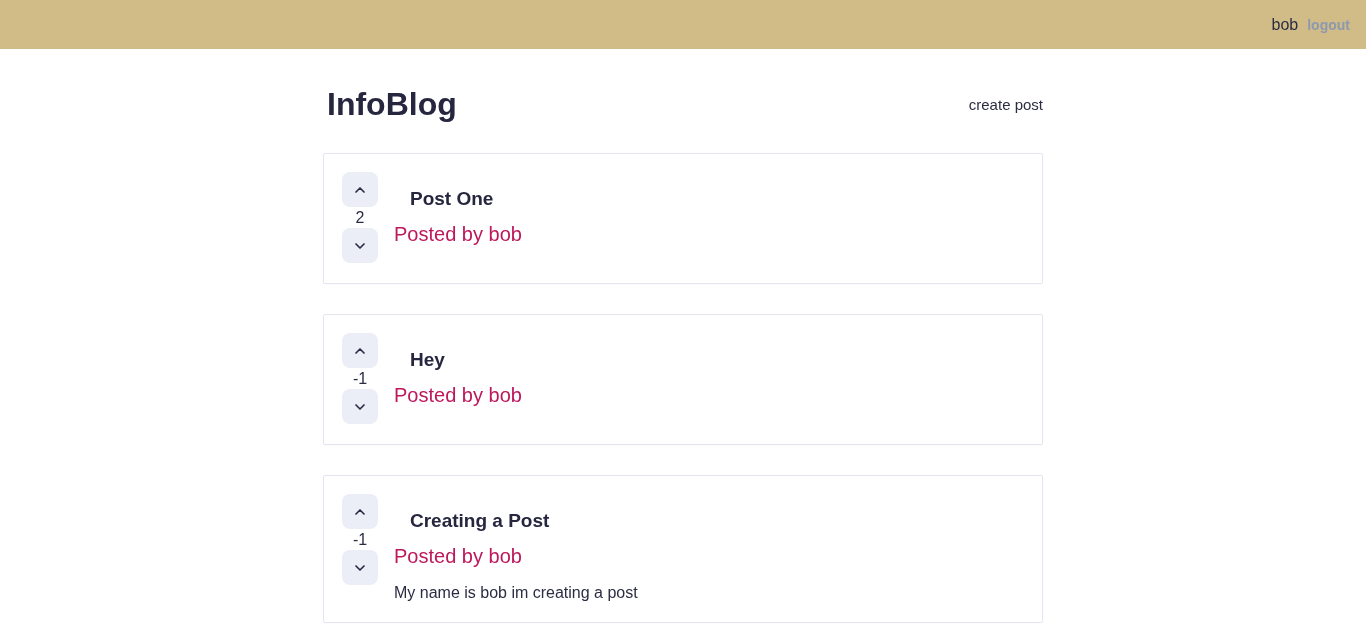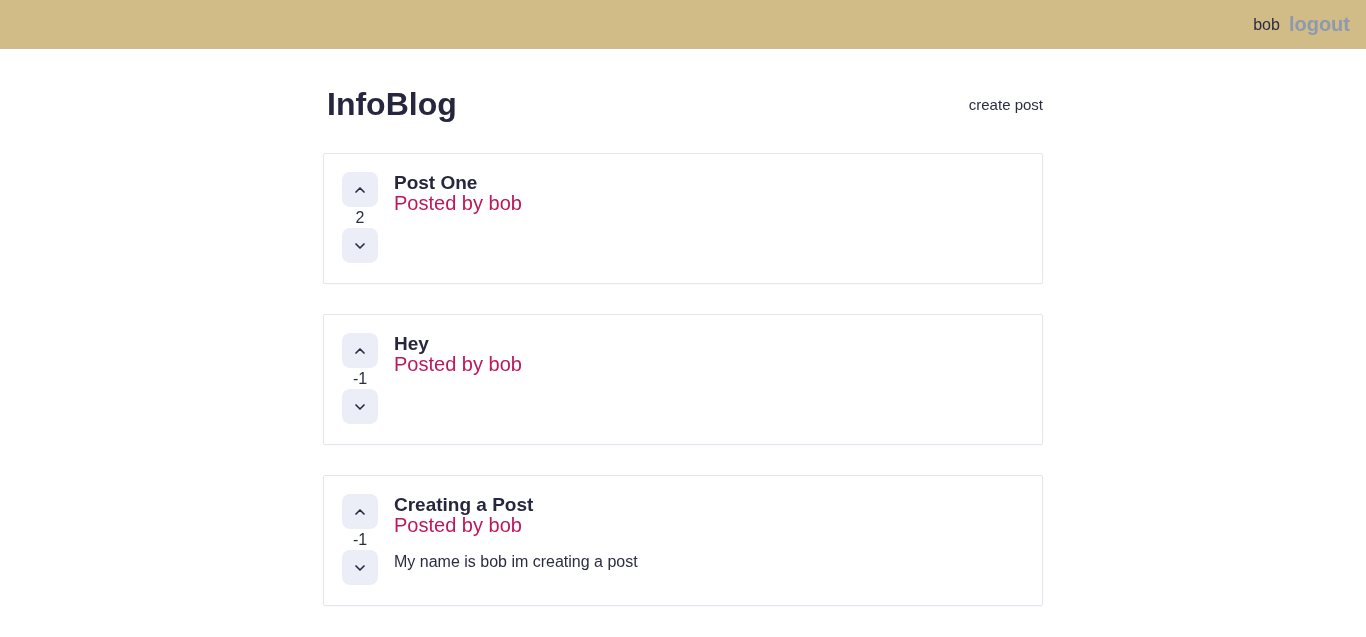--- a/index.html
+++ b/index.html
@@ -24,21 +24,21 @@
     display: flex;
     align-items: center;
     justify-content: flex-end;
     padding: 0 16px;
   }
   .topbar .username {
     font-size: 16px;
     color: #2b2d42;
   }
   .topbar .logout {
-    font-size: 20px;
+    font-size: 14px;
     font-weight: bold;
     color: #8d99ae;
     margin-left: 9px;
     text-decoration: none;
     cursor: pointer;
   }
 
   
   .container {
     width: 720px;
@@ -100,21 +100,21 @@
     font-size: 16px;
     line-height: 19px;
     margin: 1px 0;
     color: #2b2d42;
     text-align: center;
   }
   .post-body { flex: 1; }
   .post-title {
     font-size: 19px;
     font-weight: bold;
-    margin: 0;
+    margin: 16px;
     line-height: 21px;
     color: #26263f;
   }
   .post-byline {
     font-size: 20px;
     line-height: 19px;
     margin: 1px 0 0 0;
     color: #be185d;
   }
   .post-content {

